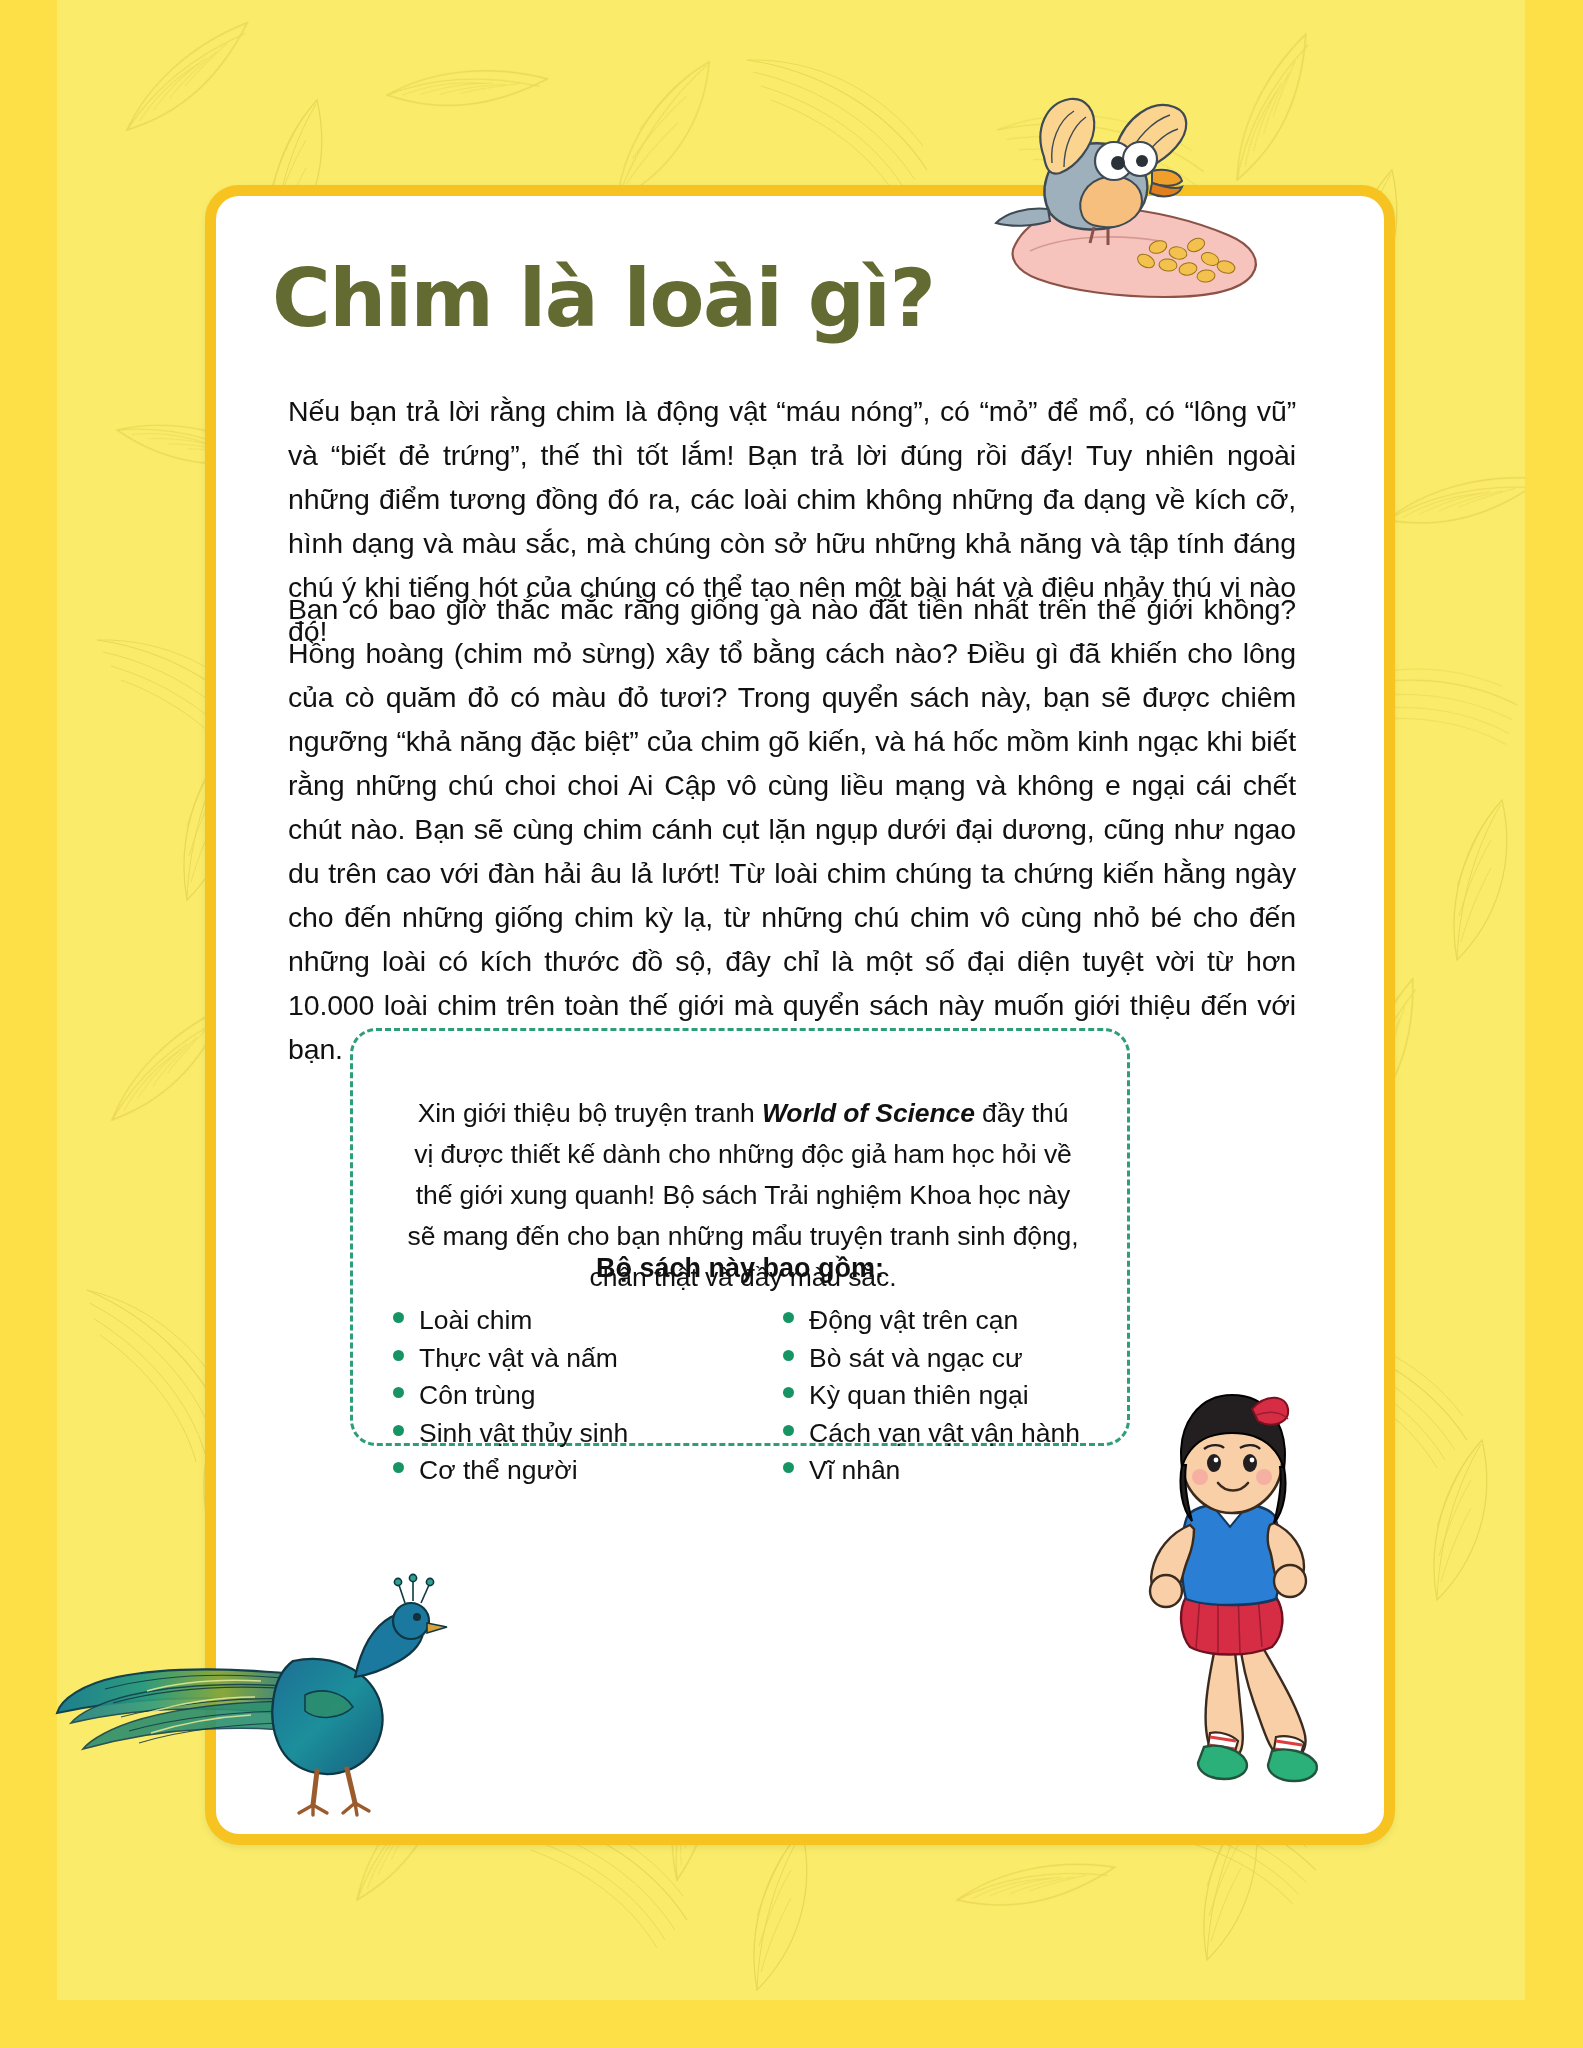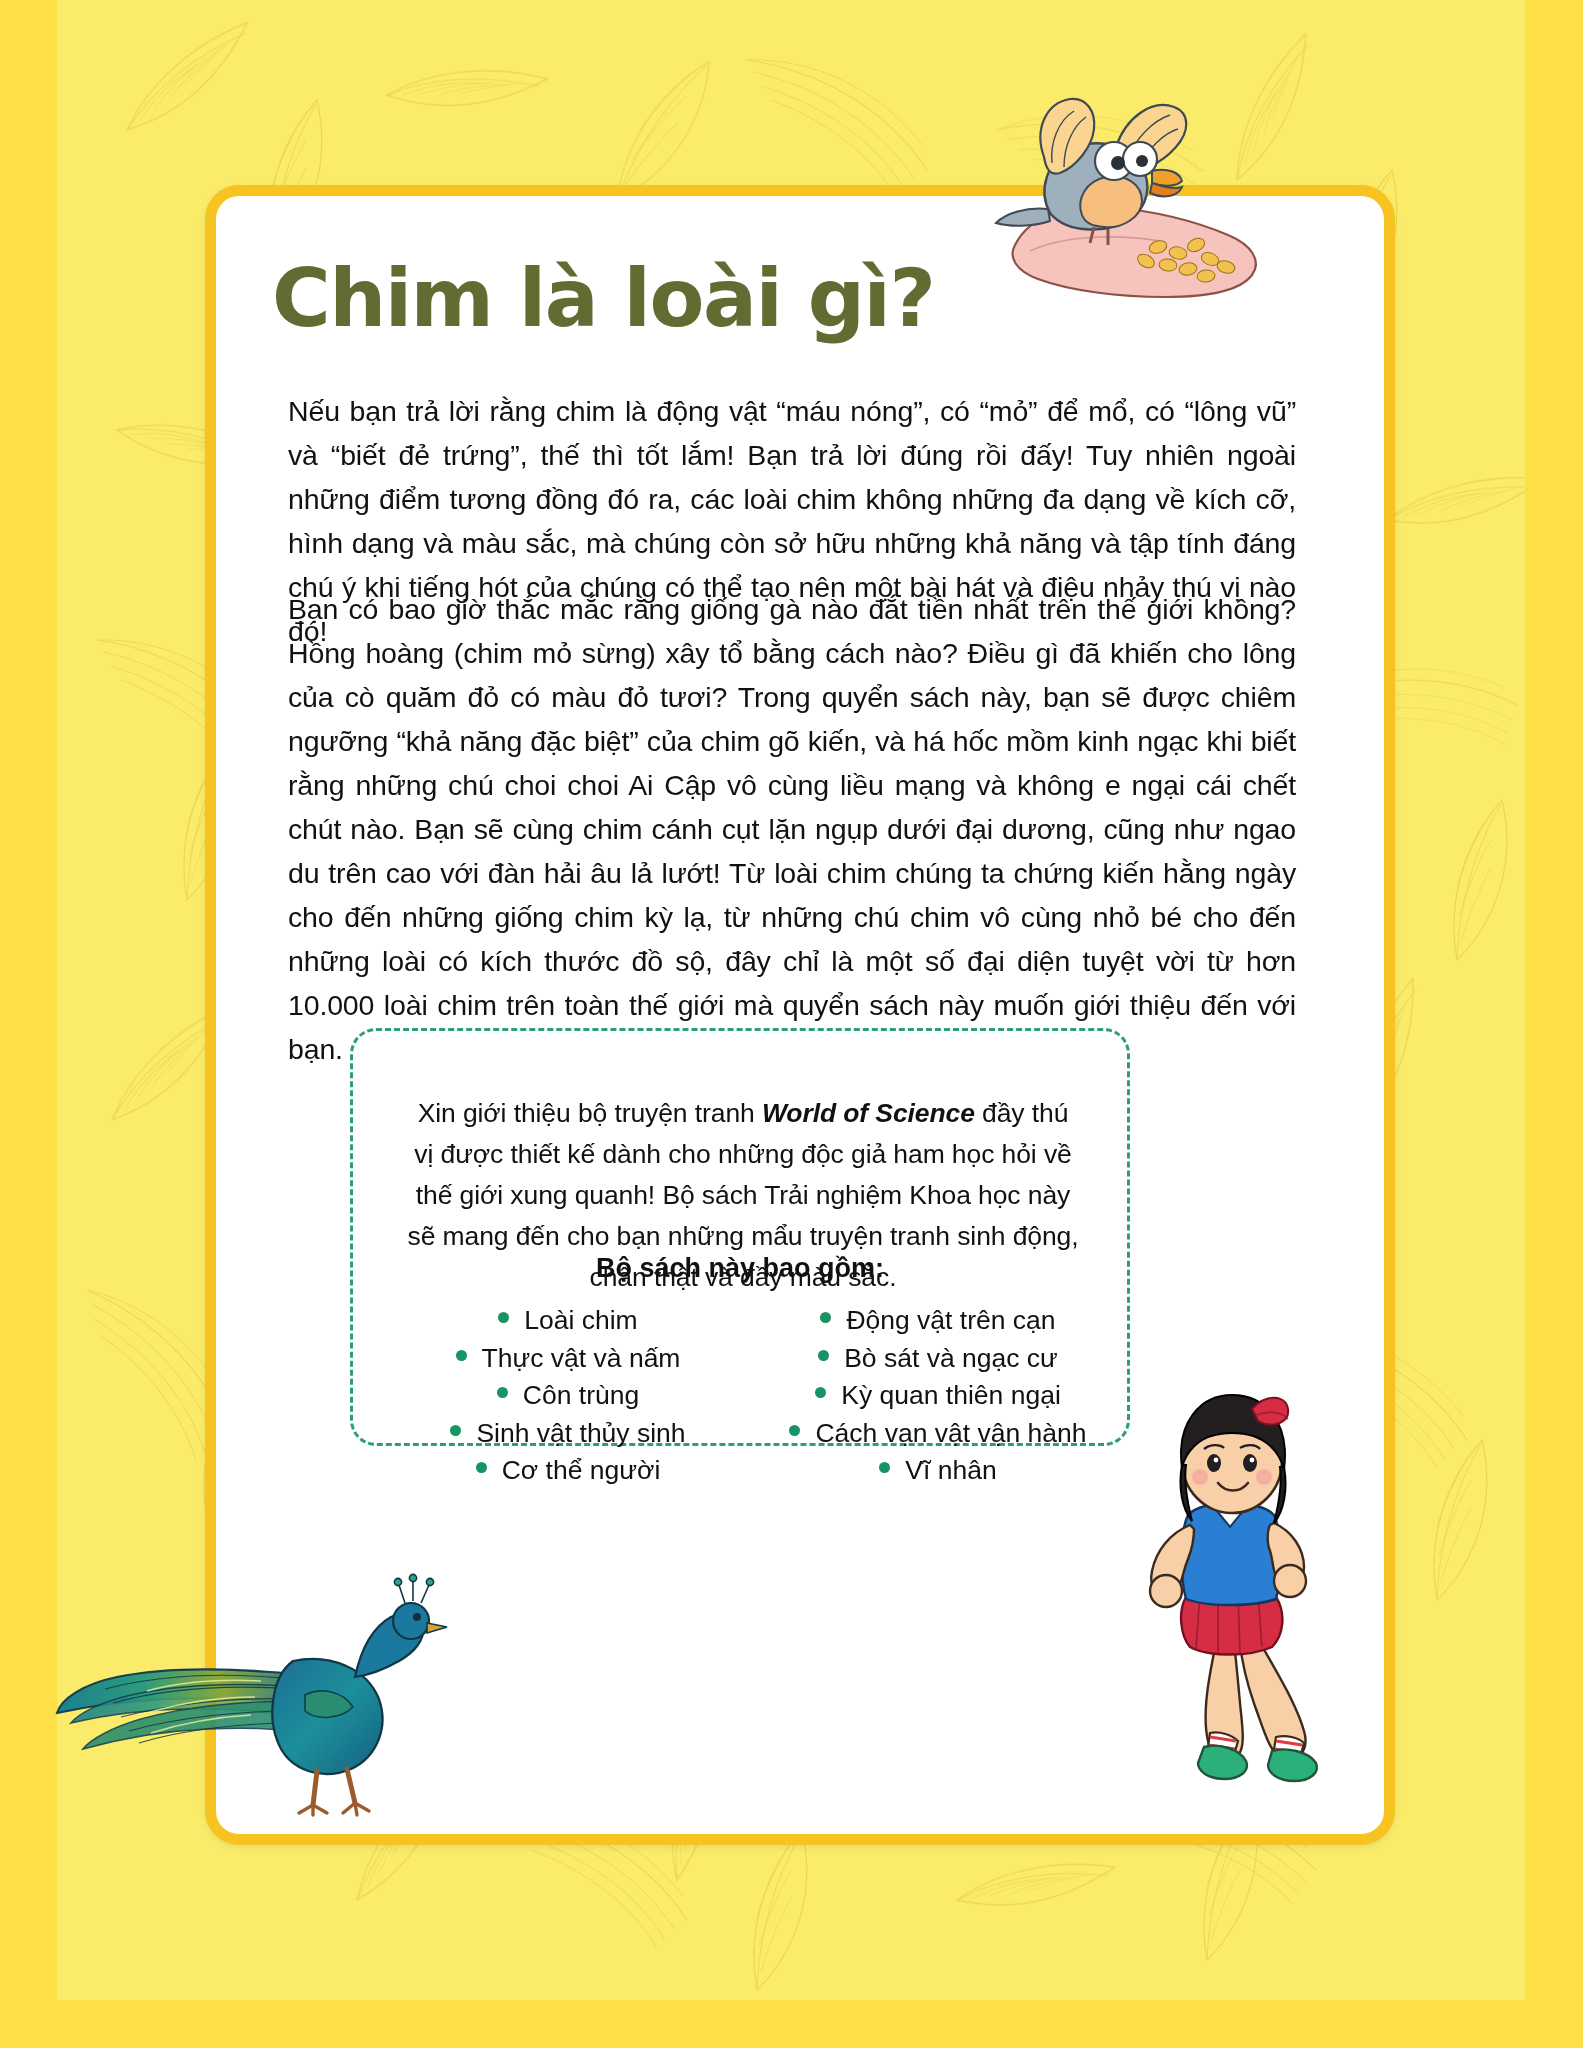--- a/index.html
+++ b/index.html
@@ -132,21 +132,20 @@
     top: 272px;
     width: 700px;
     display: flex;
     gap: 0px;
   }
   .bullet-col {
     width: 50%;
     display: flex;
     flex-direction: column;
     gap: 0px;
-    align-items: center;
   }
   .bullet-col.right { padding-left: 40px; box-sizing: border-box; }
   .bullet-item {
     display: flex;
     align-items: baseline;
     font-size: 26.5px;
     line-height: 35px;
     color: #111111;
     margin-bottom: 2.5px;
   }

